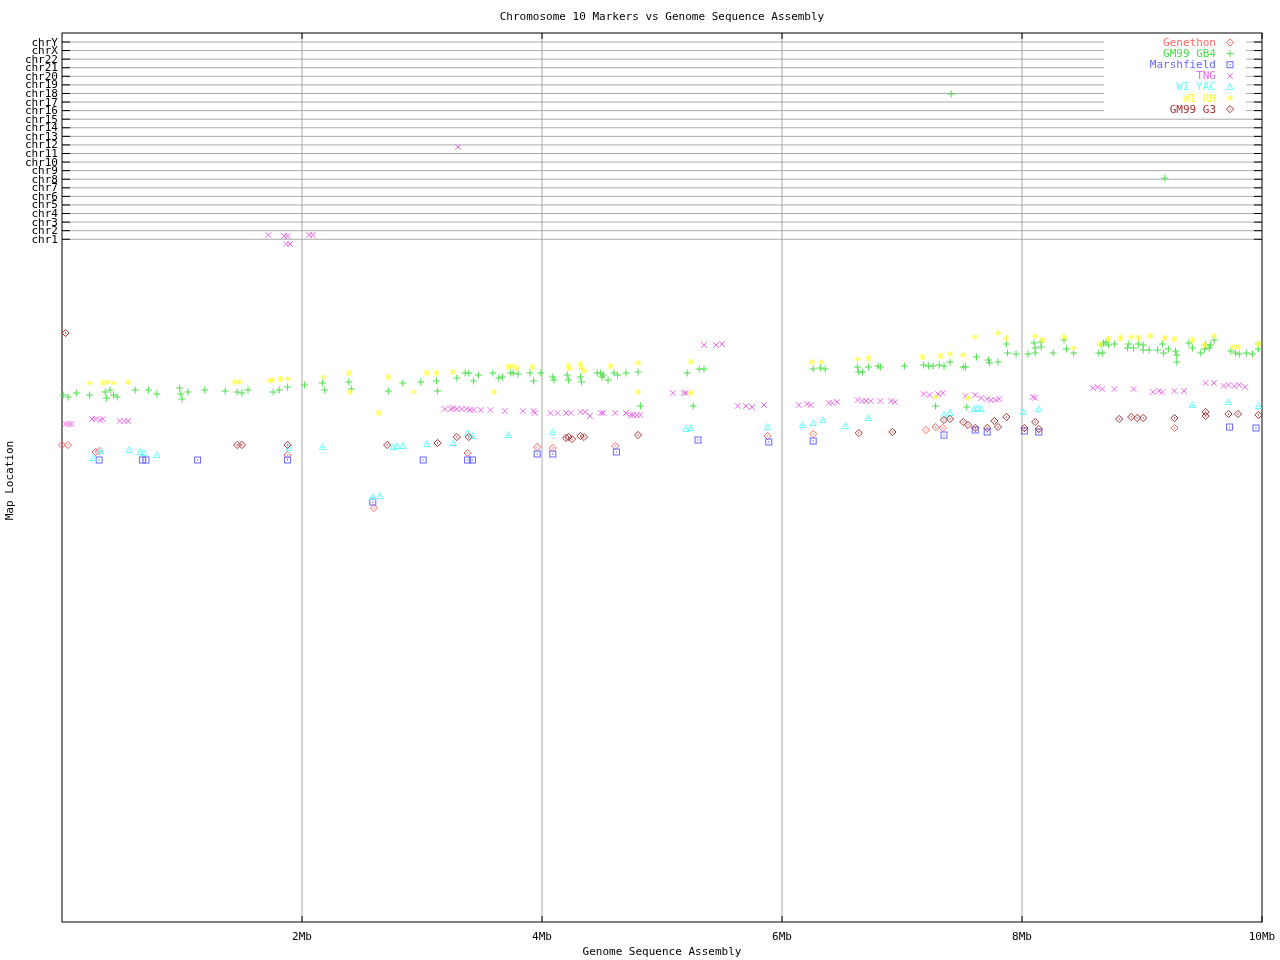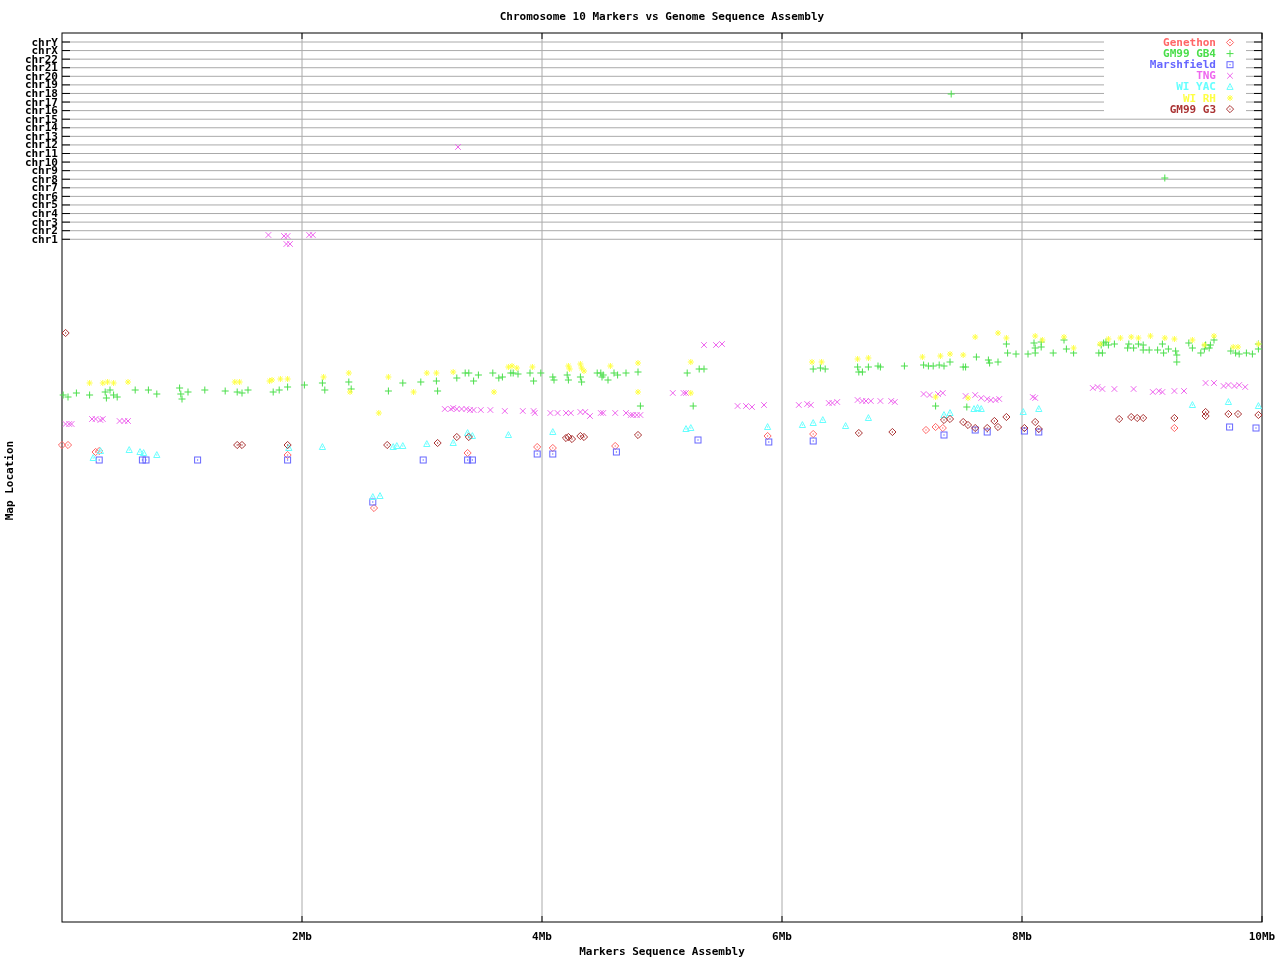--- a/index.html
+++ b/index.html
@@ -1,17 +1,17 @@
 <!DOCTYPE html>
 <html><head>
 <meta charset="utf-8">
 <style>
   html,body{margin:0;padding:0;background:#fff;}
   .canvas{position:relative;width:1280px;height:960px;background:#fff;overflow:hidden;
-          font-family:"DejaVu Sans Mono",monospace;color:#000;font-weight:bold;}
+          font-family:"DejaVu Sans Mono",monospace;color:#000;}
   .title{position:absolute;left:62px;top:10px;width:1200px;text-align:center;font-size:11px;}
   .xlabel{position:absolute;left:62px;top:945px;width:1200px;text-align:center;font-size:11px;}
   .ylabel{position:absolute;left:-41px;top:474px;width:100px;text-align:center;font-size:11px;
           transform:rotate(-90deg);}
   svg{position:absolute;left:0;top:0;}
   svg text{font-family:"DejaVu Sans Mono",monospace;}
 </style>
 </head>
 <body>
 
@@ -727,14 +727,14 @@
         <g>
           <text x="1216" y="112.6" text-anchor="end" font-size="11" fill="#aa3333">GM99 G3</text>
           <g stroke="#aa3333" fill="none" stroke-width="1">
             <path d="M1230,105.5L1233.6,109.1L1230,112.69999999999999L1226.4,109.1Z"></path>
             <circle cx="1230" cy="109.1" r="0.7" fill="#aa3333" stroke="none"></circle>
           </g>
         </g>
       </g>
     </svg>
   <div class="ylabel">Map Location</div>
-  <div class="xlabel">Markers Sequence Assembly</div>
+  <div class="xlabel">Genome Sequence Assembly</div>
 </div>
 
 </body></html>

